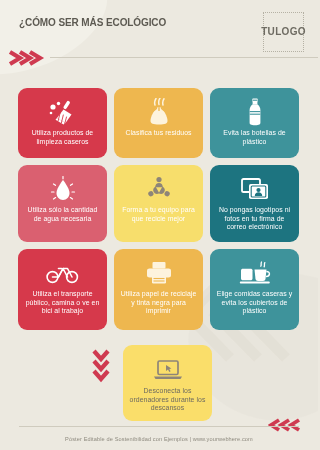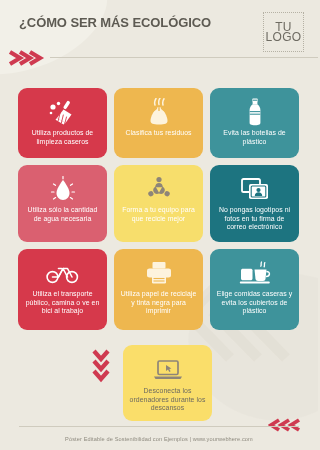--- a/index.html
+++ b/index.html
@@ -45,41 +45,41 @@
   
   .header {
     position: absolute;
     top: 12px; left: 19px; right: 14px;
     height: 62px;
   }
   .title {
     position: absolute;
     top: 2px; left: 0;
     width: 240px;
-    font-size: 13px;
+    font-size: 10px;
     font-weight: bold;
     line-height: 17px;
     letter-spacing: -0.1px;
     color: #5d5a52;
     text-transform: uppercase;
   }
   .title .line { display: block; }
 
   .logo-box {
     position: absolute;
     top: 0; right: 0;
     width: 39px; height: 38px;
     border: 1.3px dotted #b5b1a4;
     display: flex;
-    flex-direction: column;
+    flex-direction: row;
     align-items: center;
     justify-content: center;
     color: #6e6b62;
-    font-size: 12px;
-    font-weight: normal;
+    font-size: 10px;
+    font-weight: bold;
     letter-spacing: .3px;
     line-height: 10px;
     text-align: center;
   }
 
   .header-rule {
     position: absolute;
     top: 57px; left: 50px; right: 0;
     height: 1px;
     background: #cfcbbe;

